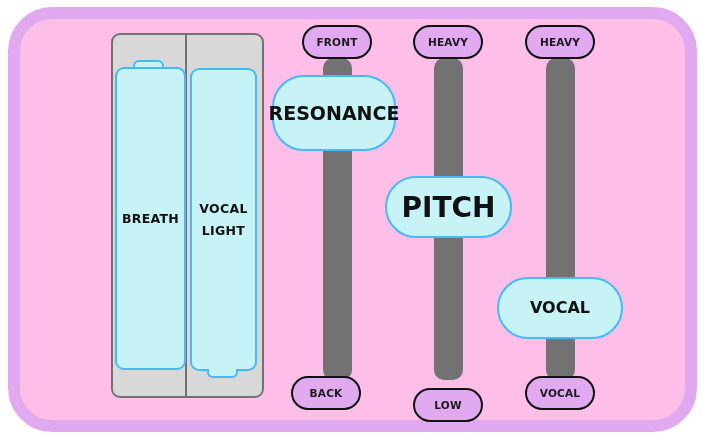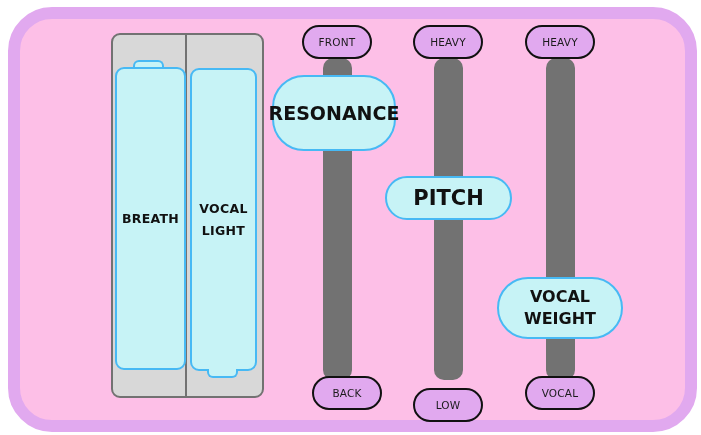--- a/index.html
+++ b/index.html
@@ -29,21 +29,21 @@
   .nub-top { border-radius: 6px 6px 0 0; border-bottom: none; }
   .nub-bottom { border-radius: 0 0 6px 6px; border-top: none; }
 
   .track {
     position: absolute; width: 29px; background: #727272; border-radius: 10px;
   }
   .end-pill {
     position: absolute; width: 70px; height: 34px; background: #e1a9ef;
     border: 2.5px solid #111; border-radius: 17px;
     display: flex; align-items: center; justify-content: center;
-    font-weight: normal; font-size: 10.5px; color: #1b1b1b; letter-spacing: 0.2px;
+    font-weight: bold; font-size: 10.5px; color: #1b1b1b; letter-spacing: 0.2px;
   }
   .knob {
     position: absolute; background: #c7f3f6; border: 2.5px solid #47b9f4; border-radius: 32px;
     display: flex; align-items: center; justify-content: center; text-align: center;
     font-weight: bold; color: #111;
   }
 </style>
 </head>
 <body>
 
@@ -60,33 +60,32 @@
 <div class="battery" style="left:190px; top:68px; width:67px; height:303px;">
   <span>
     <span>VOCAL</span><br>
     <span>LIGHT</span>
   </span>
 </div>
 <div class="battery-nub nub-bottom" style="left:207px; top:369px; width:31px; height:9px;"></div>
 
 <div class="track" style="left:323px; top:58px; height:322px;"></div>
 <div class="end-pill" style="left:302px; top:25px;">FRONT</div>
-<div class="end-pill" style="left:312px; top:376px;">BACK</div>
+<div class="end-pill" style="left:291px; top:376px;">BACK</div>
 <div class="knob" style="left:272px; top:75px; width:124px; height:76px; font-size:19px;">
   <span>RESONANCE</span>
 </div>
 
 <div class="track" style="left:434px; top:58px; height:322px;"></div>
 <div class="end-pill" style="left:413px; top:25px;">HEAVY</div>
 <div class="end-pill" style="left:413px; top:388px;">LOW</div>
-<div class="knob" style="left:385px; top:176px; width:127px; height:44px; font-size:21px;">
+<div class="knob" style="left:385px; top:176px; width:127px; height:62px; font-size:28px;">
   <span>PITCH</span>
 </div>
 
 <div class="track" style="left:546px; top:58px; height:322px;"></div>
 <div class="end-pill" style="left:525px; top:25px;">HEAVY</div>
 <div class="end-pill" style="left:525px; top:376px;">VOCAL</div>
 <div class="knob" style="left:497px; top:277px; width:126px; height:62px; font-size:16px; line-height:22px;">
   <span>
     <span>VOCAL</span><br>
-    <span>WEIGHT</span>
   </span>
 </div>
 
 </body></html>

